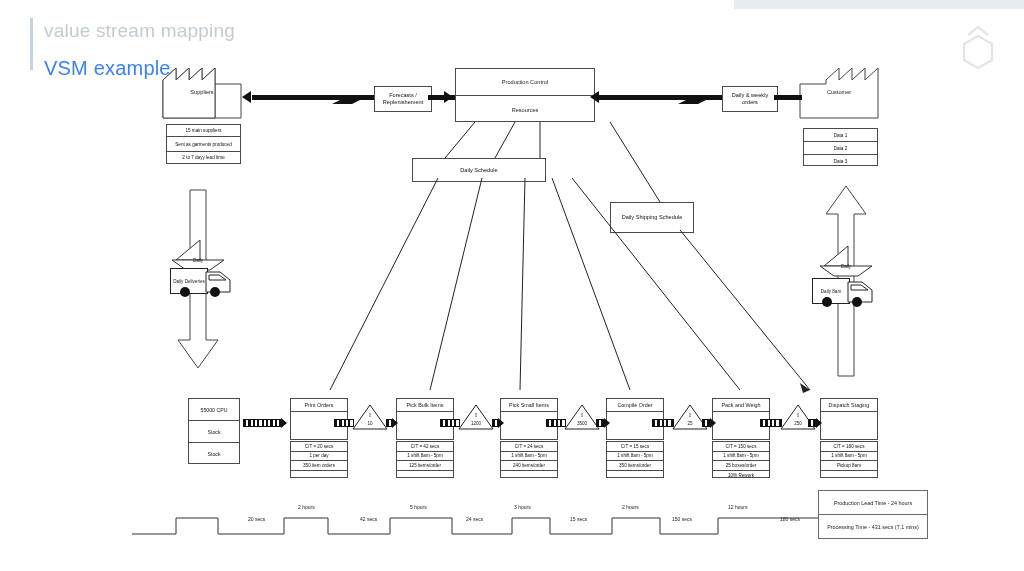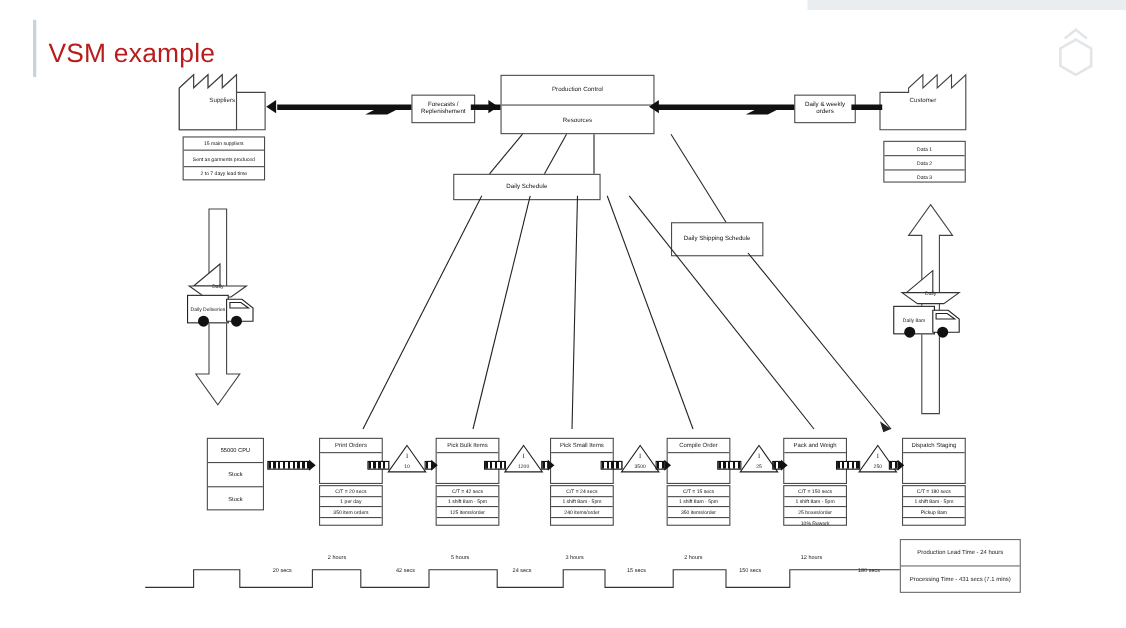--- a/index.html
+++ b/index.html
@@ -4,21 +4,21 @@
 <style>
   html,body{margin:0;padding:0;background:#ffffff;}
   body{width:1024px;height:571px;position:relative;overflow:hidden;
        font-family:"Liberation Sans","DejaVu Sans",sans-serif;color:#1b1b1b;}
   .canvas{position:absolute;inset:0;}
   .abs{position:absolute;box-sizing:border-box;}
 
   
   .hdr-rule{position:absolute;left:30px;top:18px;width:3px;height:52px;background:#c9d3da;}
   .hdr-sub{position:absolute;left:44px;top:20px;font-size:19px;color:#c2ccd3;letter-spacing:.2px;}
-  .hdr-title{position:absolute;left:44px;top:35px;font-size:24px;color:#b91c1c;letter-spacing:.2px;}
+  .hdr-title{position:absolute;left:44px;top:57px;font-size:20px;color:#3b82f6;letter-spacing:.2px;}
   .top-strip{position:absolute;right:0;top:0;width:290px;height:9px;background:#e9edf0;}
 
   .logo{position:absolute;right:24px;top:22px;width:44px;height:48px;}
   .footer{position:absolute;left:0;right:0;top:547px;text-align:center;font-size:11px;color:#d6dadd;}
 
   
   .box{position:absolute;border:1px solid #4a4a4a;background:#fff;
        display:flex;align-items:center;justify-content:center;text-align:center;
        font-size:5.6px;line-height:1.25;color:#111;padding:1px;}
   .databox{position:absolute;border:1px solid #4a4a4a;background:#fff;}
@@ -77,20 +77,21 @@
   svg{overflow:visible;display:block;}
 </style>
 </head>
 <body>
 
 <div class="canvas">
 
   <div class="top-strip"></div>
 
   <div class="hdr-rule"></div>
+  <div class="hdr-sub">value stream mapping</div>
   <div class="hdr-title">VSM example</div>
 
   <div class="logo">
     <svg width="44" height="48" viewBox="0 0 44 48">
       <polyline points="12,13 22,5 32,13" fill="none" stroke="#e2e6e9" stroke-width="2.4"></polyline>
       <polygon points="22,14 36,22 36,38 22,46 8,38 8,22" fill="none" stroke="#e2e6e9" stroke-width="2.4"></polygon>
     </svg>
   </div>
 
   <div class="factory" style="left:163px;top:66px;width:78px;height:52px;">

